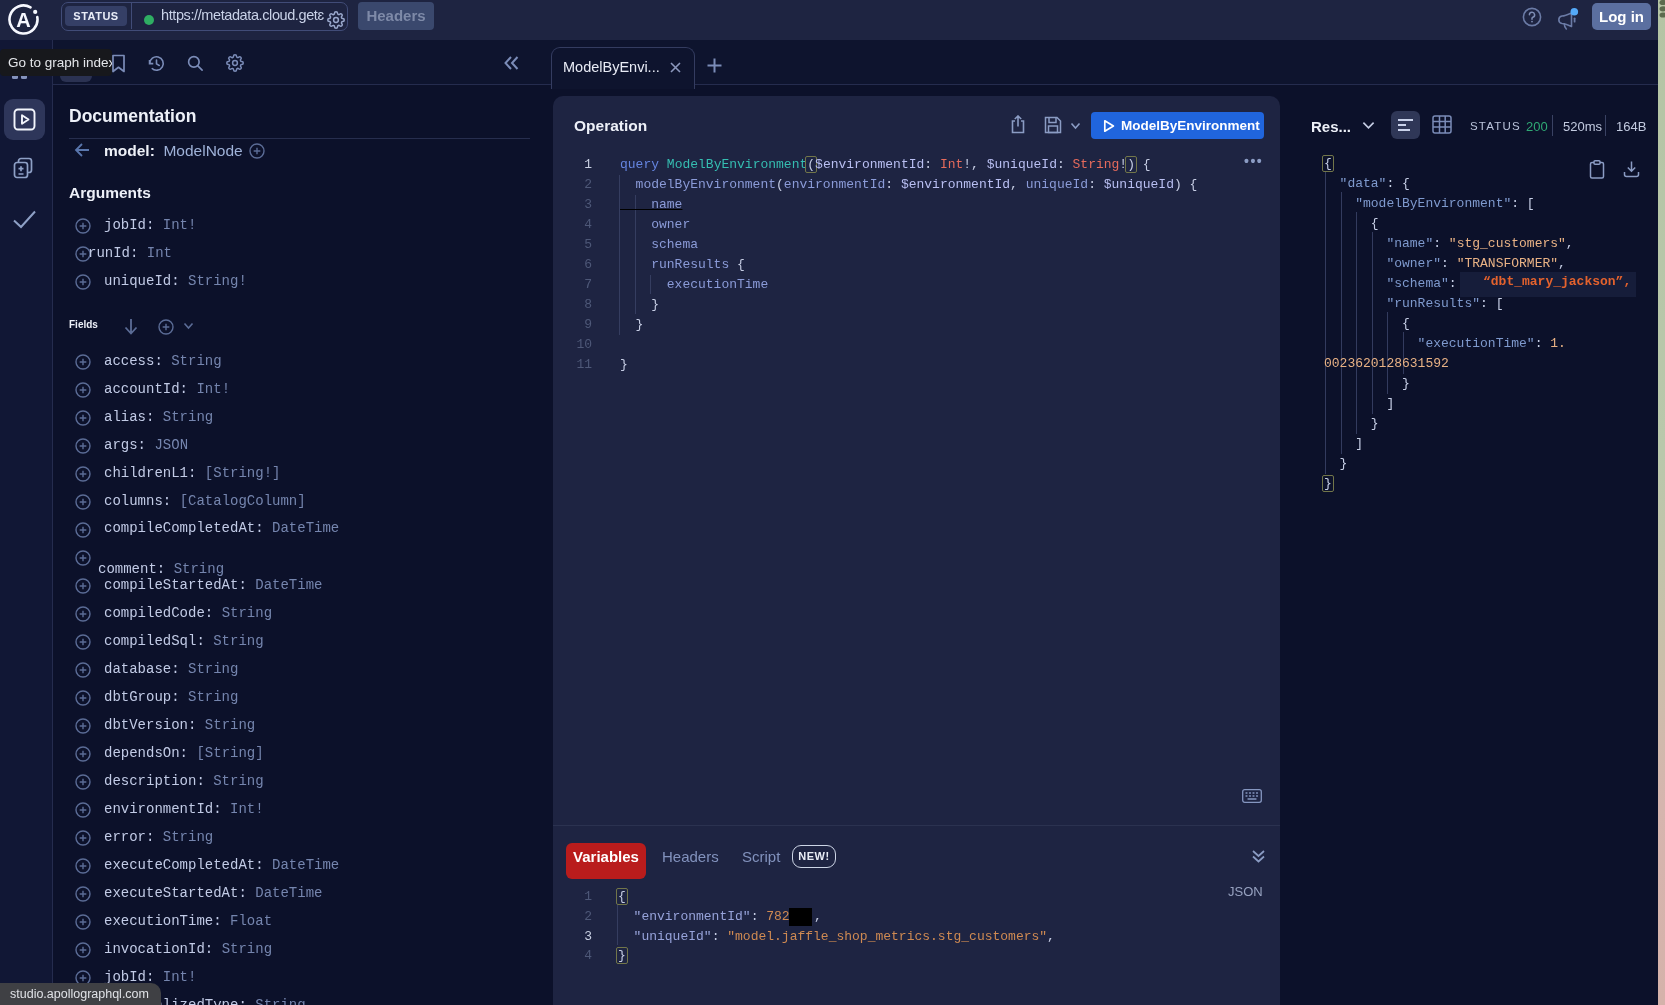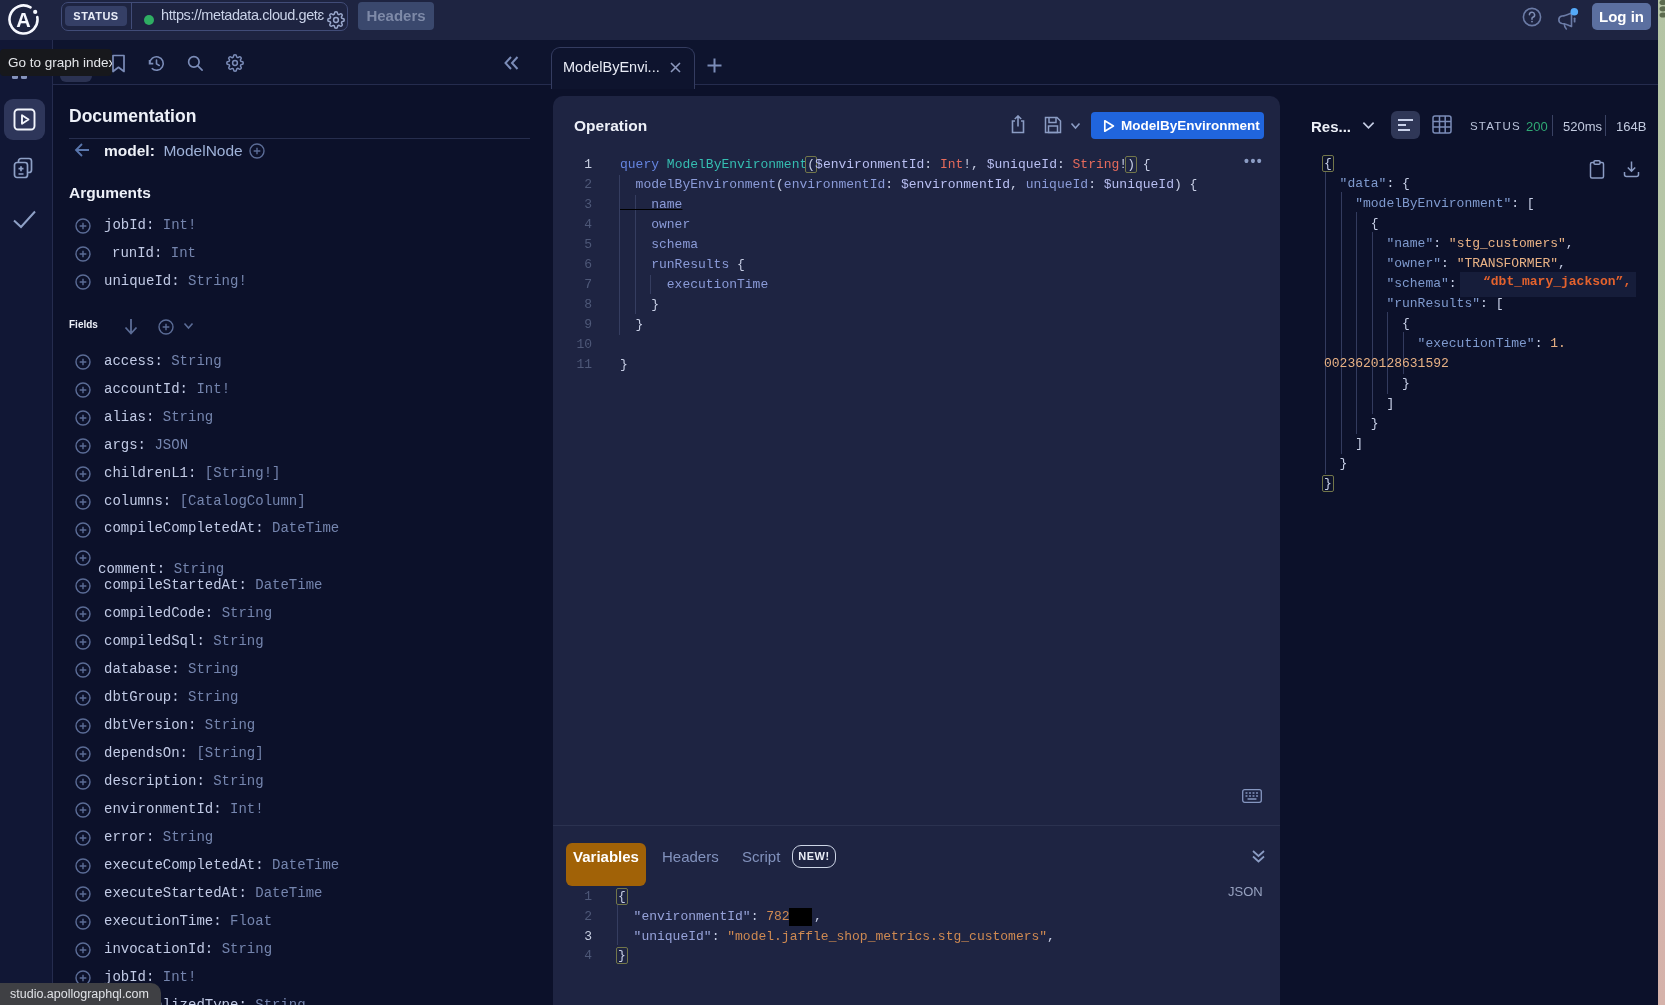--- a/index.html
+++ b/index.html
@@ -101,21 +101,21 @@
 <div class="abs" style="left:69px;top:184px;font-size:15.5px;font-weight:bold;color:#edf0f8;">Arguments</div>
 <svg class="abs" style="left:75px;top:218px" width="16" height="16" viewBox="0 0 16 16" fill="none" stroke="#5b6c96" stroke-width="1.4">
 <circle cx="8.0" cy="8.0" r="7.0"></circle>
     <path d="M8.0 4.666666666666667 V11.333333333333332 M4.666666666666667 8.0 H11.333333333333332"></path>
 </svg>
 <div class="abs mono14" style="left:104px;top:217px;color:#c2cbe6;">jobId: <span style="color:#7585ae">Int!</span></div>
 <svg class="abs" style="left:75px;top:246px" width="16" height="16" viewBox="0 0 16 16" fill="none" stroke="#5b6c96" stroke-width="1.4">
 <circle cx="8.0" cy="8.0" r="7.0"></circle>
     <path d="M8.0 4.666666666666667 V11.333333333333332 M4.666666666666667 8.0 H11.333333333333332"></path>
 </svg>
-<div class="abs mono14" style="left:112px;top:245px;color:#c2cbe6;">runId: <span style="color:#7585ae">Int</span></div>
+<div class="abs mono14" style="left:88px;top:245px;color:#c2cbe6;">runId: <span style="color:#7585ae">Int</span></div>
 <svg class="abs" style="left:75px;top:274px" width="16" height="16" viewBox="0 0 16 16" fill="none" stroke="#5b6c96" stroke-width="1.4">
 <circle cx="8.0" cy="8.0" r="7.0"></circle>
     <path d="M8.0 4.666666666666667 V11.333333333333332 M4.666666666666667 8.0 H11.333333333333332"></path>
 </svg>
 <div class="abs mono14" style="left:104px;top:273px;color:#c2cbe6;">uniqueId: <span style="color:#7585ae">String!</span></div>
 <div class="abs" style="left:69px;top:319px;font-size:10px;font-weight:bold;color:#edf0f8;">Fields</div>
 <svg class="abs" style="left:124px;top:318px" width="14" height="17" viewBox="0 0 14 17" fill="none" stroke="#5b6c96" stroke-width="1.8">
 <path d="M7 1 V15 M1.5 9.5 L7 15.5 L12.5 9.5"></path>
 </svg>
 <svg class="abs" style="left:158px;top:319px" width="16" height="16" viewBox="0 0 16 16" fill="none" stroke="#5b6c96" stroke-width="1.4">
@@ -290,21 +290,21 @@
 <div class="abs mono" style="left:620px;top:295px;"><span style="color:#c6cde4">    }</span></div>
 <div class="abs mono" style="left:620px;top:315px;"><span style="color:#c6cde4">  }</span></div>
 <div class="abs mono" style="left:620px;top:355px;"><span style="color:#c6cde4">}</span></div>
 <div class="abs" style="left:1244px;top:153px;font-size:14px;font-weight:bold;color:#8b9cc4;letter-spacing:1.5px;">•••</div>
 <svg class="abs" style="left:1242px;top:789px" width="20" height="14" viewBox="0 0 20 14" fill="none" stroke="#8596c0" stroke-width="1.3">
 <rect x="0.7" y="0.7" width="18.6" height="12.6" rx="2"></rect>
 <path d="M4 4 h1 M7.5 4 h1 M11 4 h1 M14.5 4 h1 M4 7 h1 M7.5 7 h1 M11 7 h1 M14.5 7 h1 M6 10 h8" stroke-linecap="round"></path>
 </svg>
 <div class="abs" style="left:553px;top:825px;width:727px;height:1px;background:#2b3250;"></div>
 
-<div class="abs" style="left:566px;top:843px;width:80px;height:43px;background:#a16207;border-radius:6px;color:#fff;font-weight:bold;font-size:15px;text-align:center;line-height:28px;">Variables</div>
+<div class="abs" style="left:566px;top:843px;width:80px;height:36px;background:#b91c1c;border-radius:6px;color:#fff;font-weight:bold;font-size:15px;text-align:center;line-height:28px;">Variables</div>
 <div class="abs" style="left:662px;top:843px;height:28px;line-height:28px;color:#8292bd;font-size:15px;">Headers</div>
 <div class="abs" style="left:742px;top:843px;height:28px;line-height:28px;color:#8292bd;font-size:15px;">Script</div>
 <div class="abs" style="left:792px;top:845px;width:42px;height:21px;border:1.5px solid #cdd5e6;border-radius:9px;color:#e8ecf5;font-size:11px;font-weight:bold;letter-spacing:0.5px;text-align:center;line-height:21px;">NEW!</div>
 <svg class="abs" style="left:1251px;top:849px" width="15" height="15" viewBox="0 0 15 15" fill="none" stroke="#8b9cc4" stroke-width="1.7">
 <path d="M2 2 L7.5 7 L13 2 M2 7.5 L7.5 12.5 L13 7.5"></path>
 </svg>
 <div class="abs" style="left:1228px;top:884px;font-size:13px;color:#97a2c0;">JSON</div>
 <div class="abs mono" style="left:560px;top:887px;width:32px;text-align:right;color:#4e5878;">1</div>
 <div class="abs mono" style="left:560px;top:907px;width:32px;text-align:right;color:#4e5878;">2</div>
 <div class="abs mono" style="left:560px;top:927px;width:32px;text-align:right;color:#c8cfe2;">3</div>

